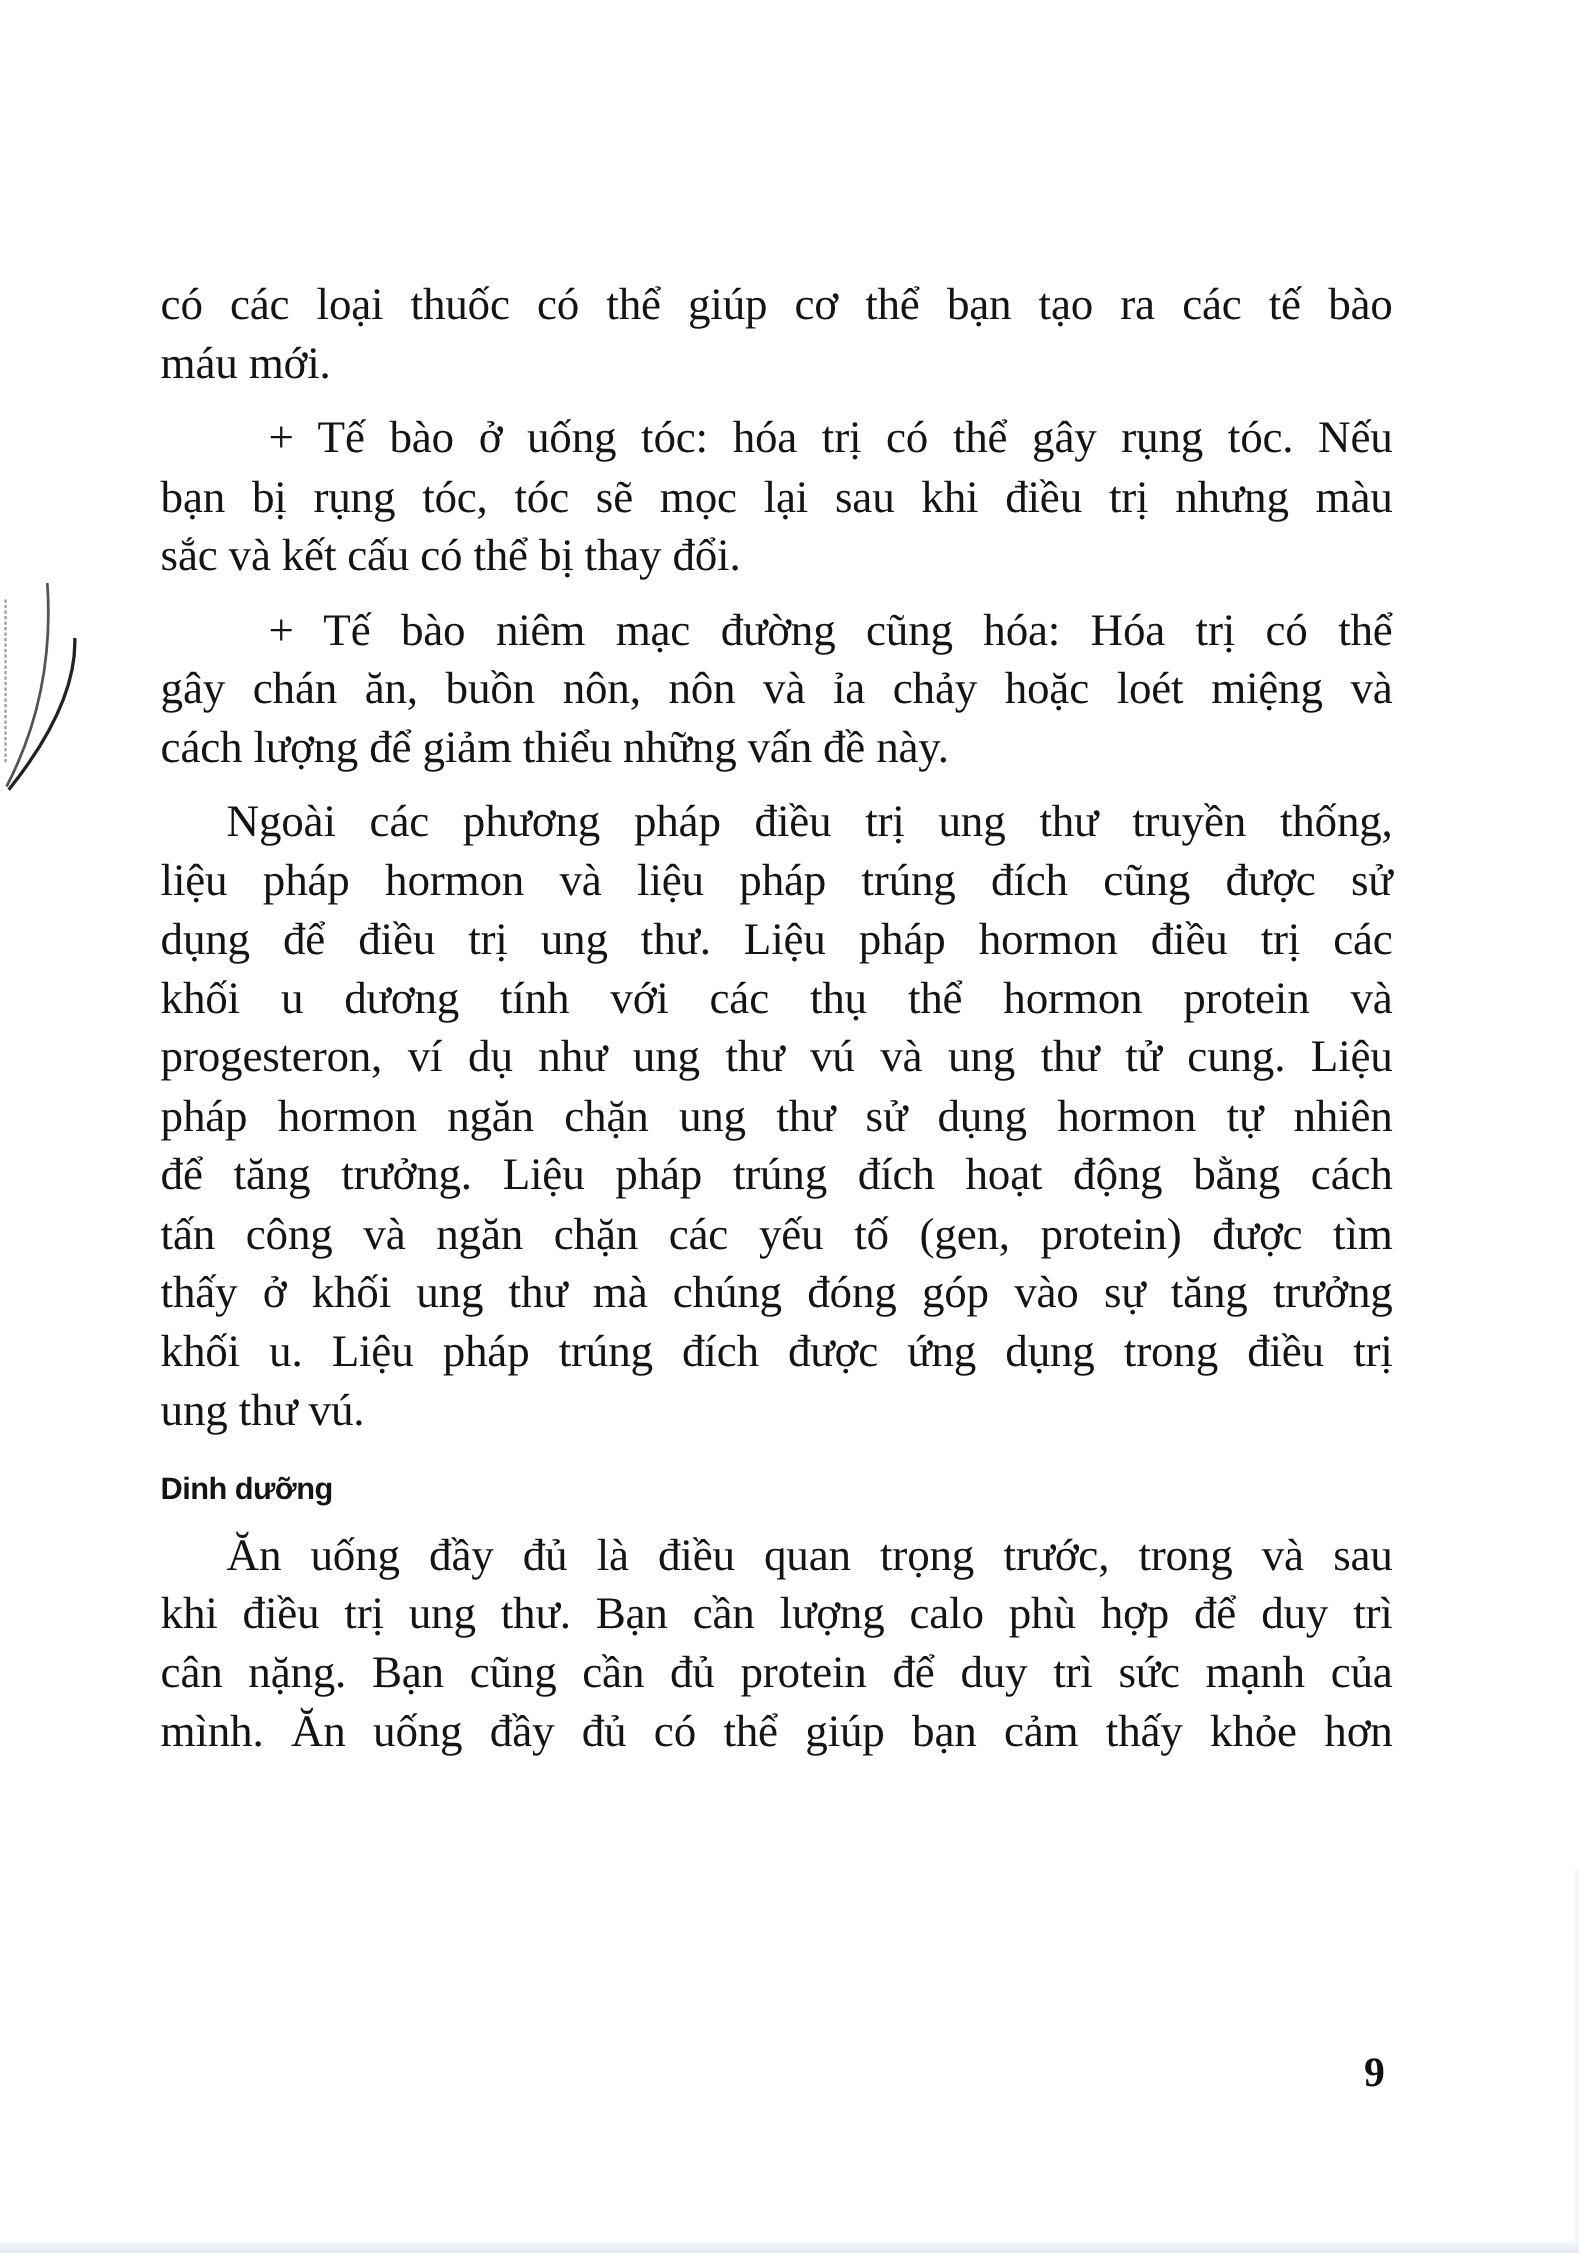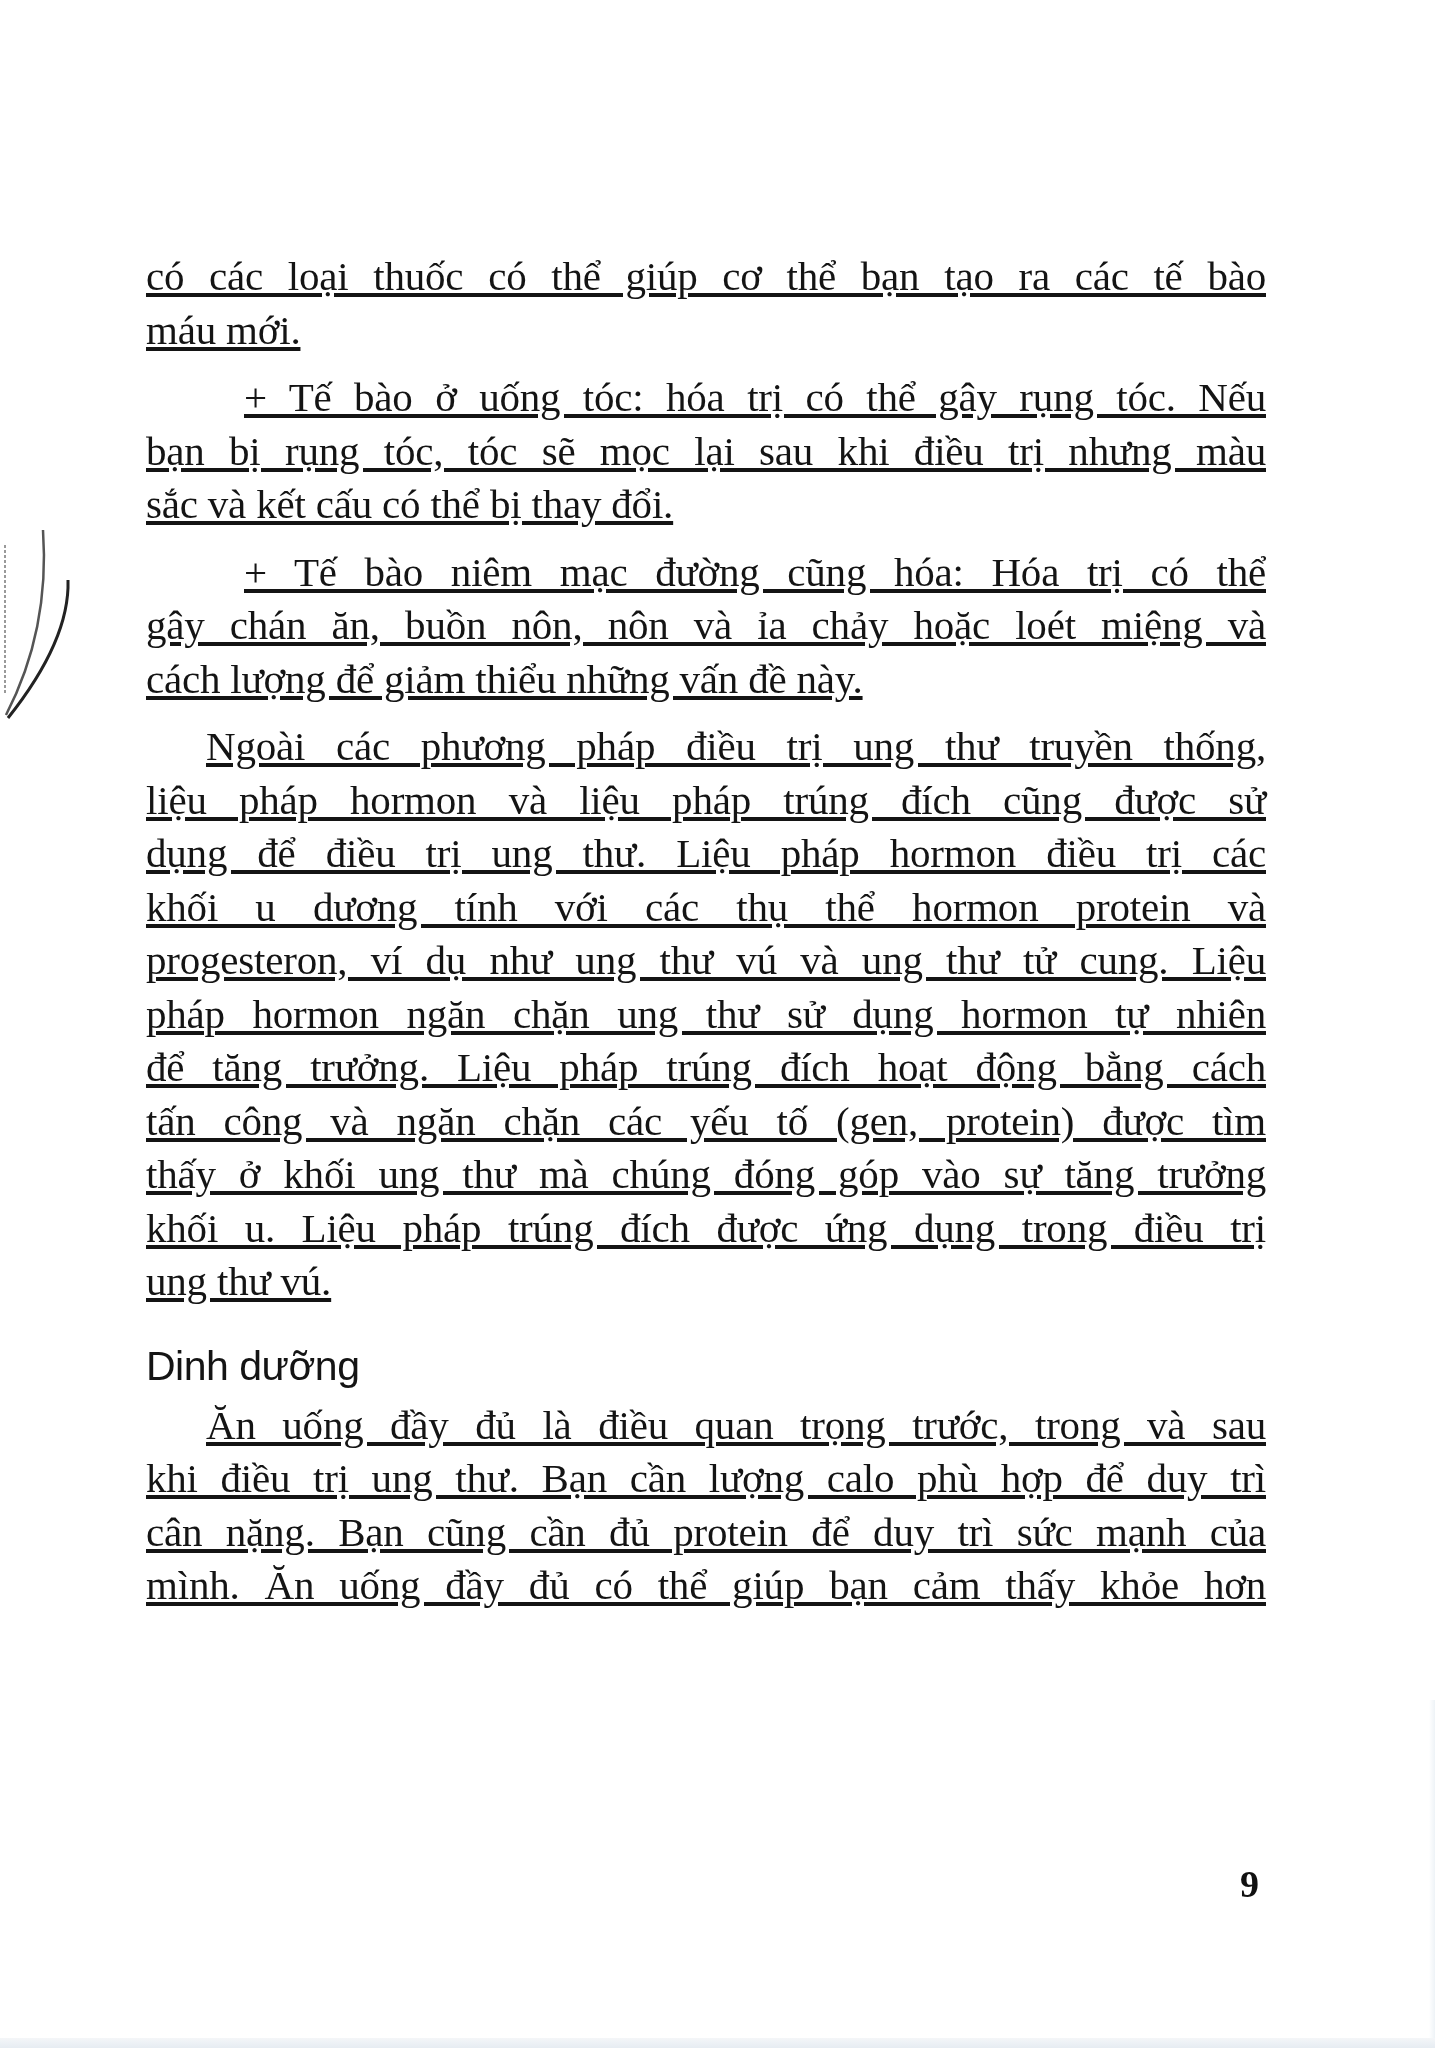--- a/index.html
+++ b/index.html
@@ -59,28 +59,27 @@
     .line.indent {
       padding-left: 60px;
       box-sizing: border-box;
     }
     .line.indent-bullet {
       padding-left: 98px;
       box-sizing: border-box;
     }
     .para {
       margin-bottom: 14px;
-      text-decoration: underline;
     }
     .heading {
       font-family: "Liberation Sans", "DejaVu Sans", sans-serif;
-      font-weight: normal;
-      font-size: 41px;
+      font-weight: bold;
+      font-size: 28px;
       line-height: 50px;
-      margin-top: 32px;
+      margin-top: 20px;
       margin-bottom: 8px;
       letter-spacing: -0.5px;
     }
     .page-number {
       position: absolute;
       left: 1240px;
       top: 1862px;
       font-family: "Liberation Serif", "DejaVu Serif", serif;
       font-weight: bold;
       font-size: 38px;

